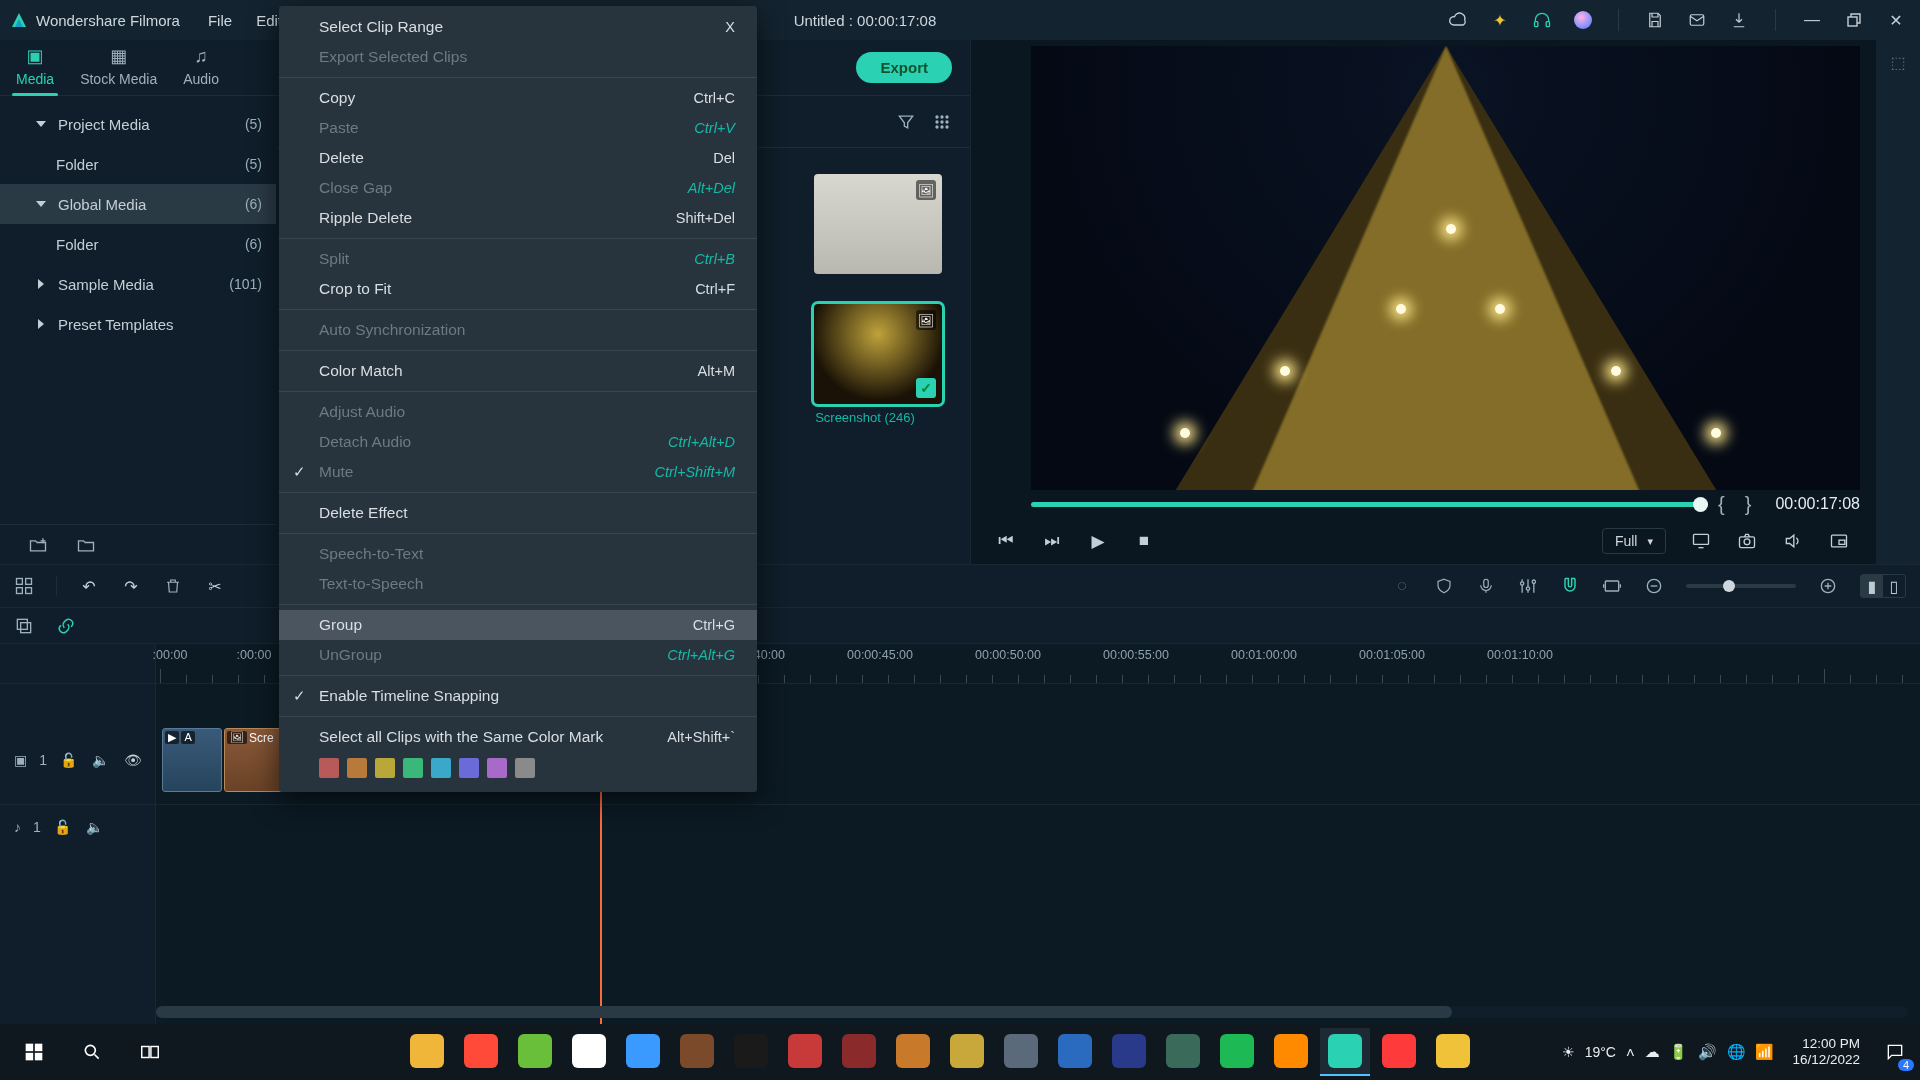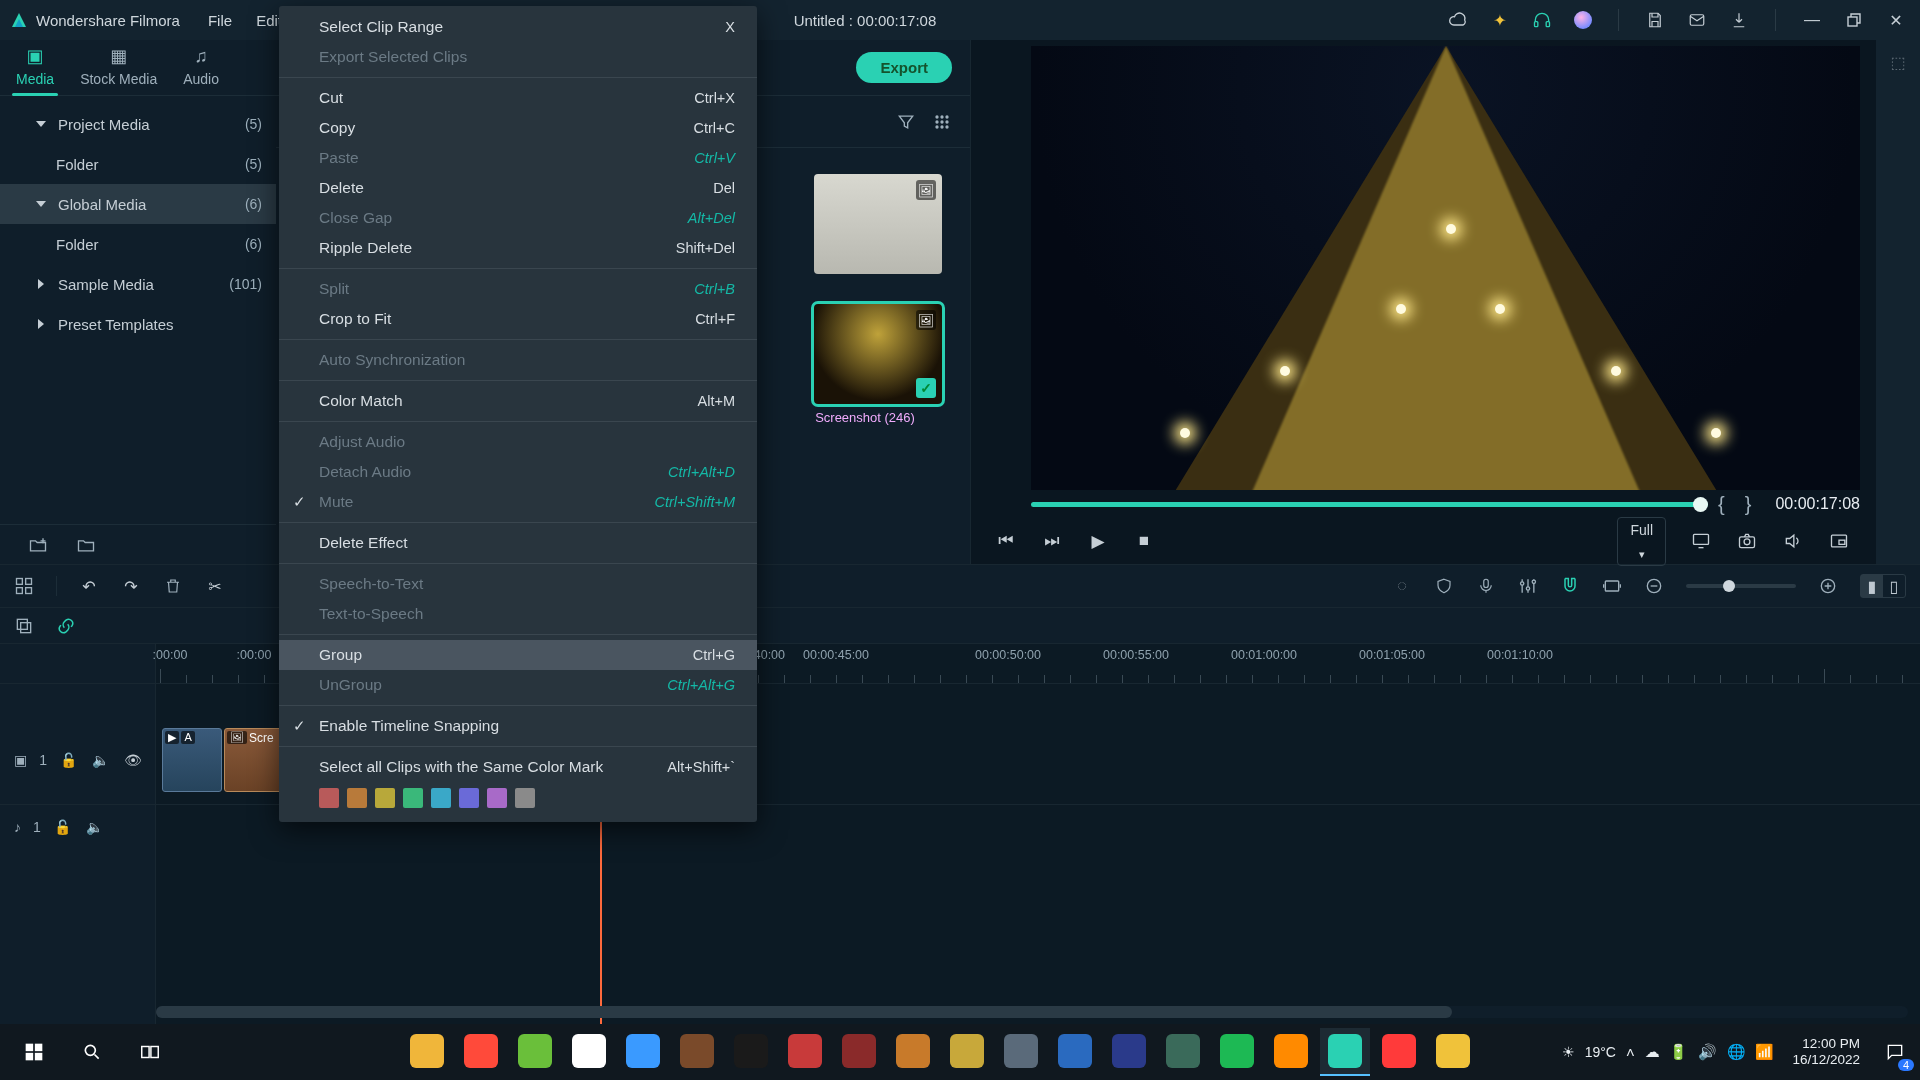--- a/index.html
+++ b/index.html
@@ -42,41 +42,41 @@
 
 .centercol { flex:0 0 694px; background:#0f1e2a; position:relative; }
 .center-head { height:56px; border-bottom:1px solid #1c2d38; display:flex; align-items:center; padding:0 18px; gap:18px; font-size:15px; }
 .export-btn { margin-left:auto; background:#2ad1b3; color:#14532d; font-weight:600; padding:7px 24px; border-radius:20px; font-size:15px;}
 .center-tools { height:52px; display:flex; align-items:center; padding:0 18px; gap:16px; border-bottom:1px solid #1c2d38;}
 .center-tools .sp { flex:1; }
 .thumbs { padding:14px; display:flex; gap:18px;}
 .thumb { width:128px; }
 .thumb .img { width:128px; height:100px; border-radius:4px; position:relative; background:#2a3a45; overflow:hidden;}
 .thumb .img.sel { outline:3px solid #2ad1b3; }
-.thumb .cap { font-size:13px; margin-top:6px; color:#f0abfc;}
+.thumb .cap { font-size:13px; margin-top:6px; color:#14b8a6;}
 .thumb .pic-icn { position:absolute; top:6px; right:6px; width:20px; height:20px; background:#0008; border-radius:3px; color:#fff; display:flex;align-items:center;justify-content:center; font-size:13px;}
 .thumb .chk { position:absolute; bottom:6px; right:6px; width:20px; height:20px; background:#2ad1b3; border-radius:3px; color:#083; display:flex;align-items:center;justify-content:center; font-size:14px; font-weight:bold;}
 
 
 .previewcol { flex:1; background:#0a1620; display:flex; flex-direction:column; border-left:1px solid #182731; }
 .preview-img { flex:1; margin:6px 60px 0 60px; background:#000; position:relative; overflow:hidden;}
 .eiffel { position:absolute; inset:0; background: radial-gradient(ellipse at 50% 10%, #0a1324 0%, #040914 70%);}
 .eiffel .tower { position:absolute; left:50%; top:0; width:0; height:0; transform:translateX(-50%);
   border-left: 280px solid transparent; border-right:280px solid transparent; border-bottom: 460px solid #3a2e12;}
 .eiffel .tower2 { position:absolute; left:50%; top:0; width:0; height:0; transform:translateX(-50%);
   border-left: 200px solid transparent; border-right:200px solid transparent; border-bottom: 460px solid #bfa23a; opacity:.55; filter: blur(1px);}
 .eiffel .light { position:absolute; width:10px; height:10px; background:#fffbe0; border-radius:50%; box-shadow:0 0 14px 6px #ffe98a;}
 .preview-seek { height:28px; margin:0 60px; display:flex; align-items:center;}
 .seek { flex:1; height:5px; background:#2ad1b3; border-radius:3px; position:relative;}
 .seek .knob { position:absolute; right:0; top:-5px; width:15px; height:15px; background:#e8f7f3; border-radius:50%;}
 .brace { font-size:20px; color:#9fb0bc; padding:0 10px;}
 .tcode { font-size:16px; color:#e8edf1; margin-left:14px;}
 .preview-ctrl { height:46px; display:flex; align-items:center; padding:0 24px; gap:24px;}
 .preview-ctrl .sp { flex:1;}
-.sel-full { display:flex; align-items:center; gap:10px; border:1px solid #2a3a45; padding:4px 12px; border-radius:4px; font-size:14px; color:#cfd7dd;flex-direction:column;}
+.sel-full { display:flex; align-items:center; gap:10px; border:1px solid #2a3a45; padding:4px 12px; border-radius:4px; font-size:14px; color:#cfd7dd;}
 .pcicn { width:22px; height:22px; display:flex; align-items:center; justify-content:center; font-size:17px; color:#c5ced5;}
 
 
 .rstrip { position:absolute; right:0; top:40px; width:44px; bottom: calc(1080px - 40px - 524px); background:#13232f; display:flex; flex-direction:column; align-items:center; padding-top:12px; gap:14px;}
 
 
 .ctxmenu { position:absolute; left:279px; top:6px; width:478px; background:#28343d; border-radius:3px; box-shadow:0 8px 28px rgba(0,0,0,.6); padding:6px 0; z-index:50; font-size:15.5px; color:#d8dee3;}
 .ctxmenu .mi { display:flex; align-items:center; height:30px; padding:0 22px 0 40px; position:relative;}
 .ctxmenu .mi .sc { margin-left:auto; font-size:14.5px; }
 .ctxmenu .mi.dis { color:#6b7a85; }
@@ -468,21 +468,21 @@
 <div class="timeline">
   <div class="trackhead" style="top:0;bottom:0"></div>
 
   <div class="ruler" id="ruler">
       <span class="lab" style="left: 170px;">:00:00</span>
       <span class="lab" style="left: 254px;">:00:00</span>
       <span class="lab" style="left: 368px;">00:00:25:00</span>
       <span class="lab" style="left: 496px;">00:00:30:00</span>
       <span class="lab" style="left: 624px;">00:00:35:00</span>
       <span class="lab" style="left: 752px;">00:00:40:00</span>
-      <span class="lab" style="left: 836px;">00:00:45:00</span>
+      <span class="lab" style="left: 880px;">00:00:45:00</span>
       <span class="lab" style="left: 1008px;">00:00:50:00</span>
       <span class="lab" style="left: 1136px;">00:00:55:00</span>
       <span class="lab" style="left: 1264px;">00:01:00:00</span>
       <span class="lab" style="left: 1392px;">00:01:05:00</span>
       <span class="lab" style="left: 1520px;">00:01:10:00</span>
       <div class="ticks">
         <div class="t major" style="left: 160px;"></div>
         <div class="t" style="left: 186px;"></div>
         <div class="t" style="left: 212px;"></div>
         <div class="t" style="left: 238px;"></div>
@@ -599,24 +599,20 @@
 <div class="ctxmenu">
   <div class="mi">
       <span>Select Clip Range</span>
       <span class="sc">X</span>
     </div>
   <div class="mi dis">
       <span>Export Selected Clips</span>
     </div>
   <hr>
   <div class="mi">
-      <span>Cut</span>
-      <span class="sc">Ctrl+X</span>
-    </div>
-  <div class="mi">
       <span>Copy</span>
       <span class="sc">Ctrl+C</span>
     </div>
   <div class="mi dis">
       <span>Paste</span>
       <span class="sc">Ctrl+V</span>
     </div>
   <div class="mi">
       <span>Delete</span>
       <span class="sc">Del</span>

